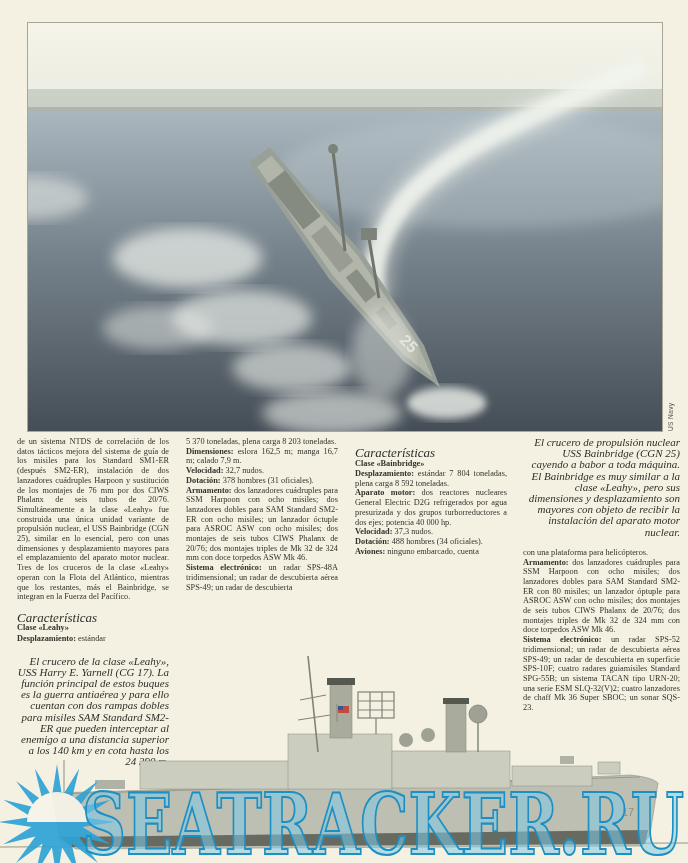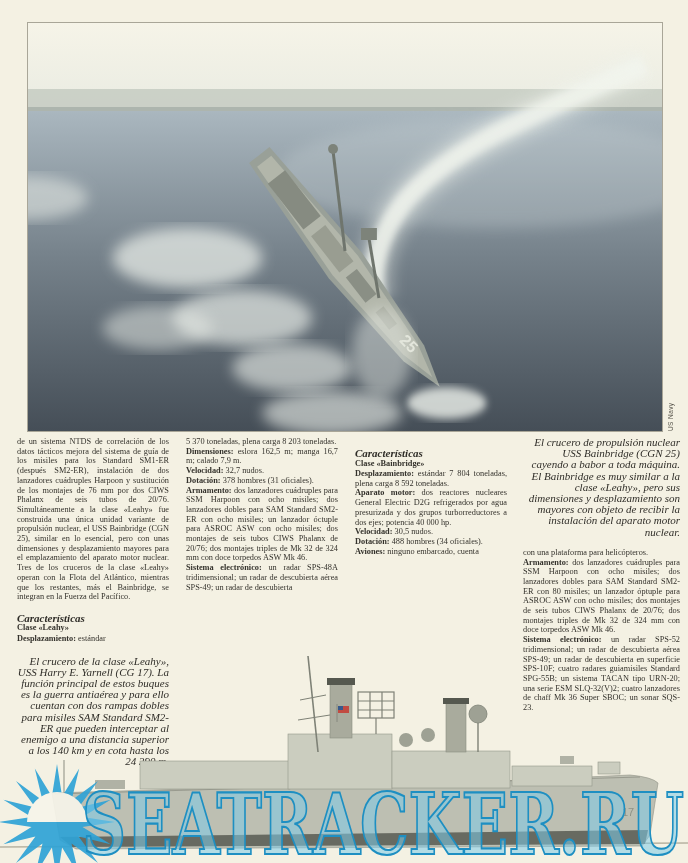--- a/index.html
+++ b/index.html
@@ -11,21 +11,21 @@
   .credit{position:absolute;left:667px;top:431px;transform:rotate(-90deg);
           transform-origin:0 0;font-family:"Liberation Sans",sans-serif;
           font-size:6.5px;color:#56544b;letter-spacing:.4px;white-space:nowrap}
   .col{position:absolute;top:437px;color:#34322c;font-size:8.3px;line-height:9.7px;
        text-align:justify}
   .col1{left:17px;width:152px}
   .col2{left:186px;width:152px}
   .col3{left:355px;width:152px}
   .col4{left:523px;width:157px}
   .col p{margin:0}
-  .carac{font-size:11px;font-style:italic;font-weight:bold;margin:11px 0 0;
+  .carac{font-size:13px;font-style:italic;font-weight:normal;margin:11px 0 0;
          line-height:10.5px;color:#2e2c27}
   .classline{font-weight:bold;line-height:10.5px}
   .spec b{font-weight:bold}
   .caption{font-style:italic;font-size:11px;line-height:11.2px;text-align:right;
            margin-top:12px !important;color:#2f2d28}
   .col4 .caption{margin-top:0 !important;margin-bottom:10px !important}
   svg.bottomship,svg.watermark{position:absolute;left:0;top:640px;width:688px;height:223px}
   svg.watermark{pointer-events:none}
 </style>
 </head>
@@ -108,21 +108,21 @@
     <p class="spec"><b>Dotación:</b> <span>378 hombres (31 oficiales).</span></p>
     <p class="spec"><b>Armamento:</b> <span>dos lanzadores cuádruples para SSM Harpoon con ocho misiles; dos lanzadores dobles para SAM Standard SM2-ER con ocho misiles; un lanzador óctuple para ASROC ASW con ocho misiles; dos montajes de seis tubos CIWS Phalanx de 20/76; dos montajes triples de Mk 32 de 324 mm con doce torpedos ASW Mk 46.</span></p>
     <p class="spec"><b>Sistema electrónico:</b> <span>un radar SPS-48A tridimensional; un radar de descubierta aérea SPS-49; un radar de descubierta</span></p>
   </div>
 
   <div class="col col3">
     <h3 class="carac">Características</h3>
     <p class="classline">Clase «Bainbridge»</p>
     <p class="spec"><b>Desplazamiento:</b> <span>estándar 7 804 toneladas, plena carga 8 592 toneladas.</span></p>
     <p class="spec"><b>Aparato motor:</b> <span>dos reactores nucleares General Electric D2G refrigerados por agua presurizada y dos grupos turborreductores a dos ejes; potencia 40 000 hp.</span></p>
-    <p class="spec"><b>Velocidad:</b> <span>30,5 nudos.</span></p>
+    <p class="spec"><b>Velocidad:</b> <span>37,3 nudos.</span></p>
     <p class="spec"><b>Dotación:</b> <span>488 hombres (34 oficiales).</span></p>
     <p class="spec"><b>Aviones:</b> <span>ninguno embarcado, cuenta</span></p>
   </div>
 
   <div class="col col4">
     <p class="caption">El crucero de propulsión nuclear USS Bainbridge (CGN 25) cayendo a babor a toda máquina. El Bainbridge es muy similar a la clase «Leahy», pero sus dimensiones y desplazamiento son mayores con objeto de recibir la instalación del aparato motor nuclear.</p>
     <p class="spec">con una plataforma para helicópteros.</p>
     <p class="spec"><b>Armamento:</b> <span>dos lanzadores cuádruples para SSM Harpoon con ocho misiles; dos lanzadores dobles para SAM Standard SM2-ER con 80 misiles; un lanzador óptuple para ASROC ASW con ocho misiles; dos montajes de seis tubos CIWS Phalanx de 20/76; dos montajes triples de Mk 32 de 324 mm con doce torpedos ASW Mk 46.</span></p>
     <p class="spec"><b>Sistema electrónico:</b> <span>un radar SPS-52 tridimensional; un radar de descubierta aérea SPS-49; un radar de descubierta en superficie SPS-10F; cuatro radares guiamisiles Standard SPG-55B; un sistema TACAN tipo URN-20; una serie ESM SLQ-32(V)2; cuatro lanzadores de chaff Mk 36 Super SBOC; un sonar SQS-23.</span></p>
   </div>

